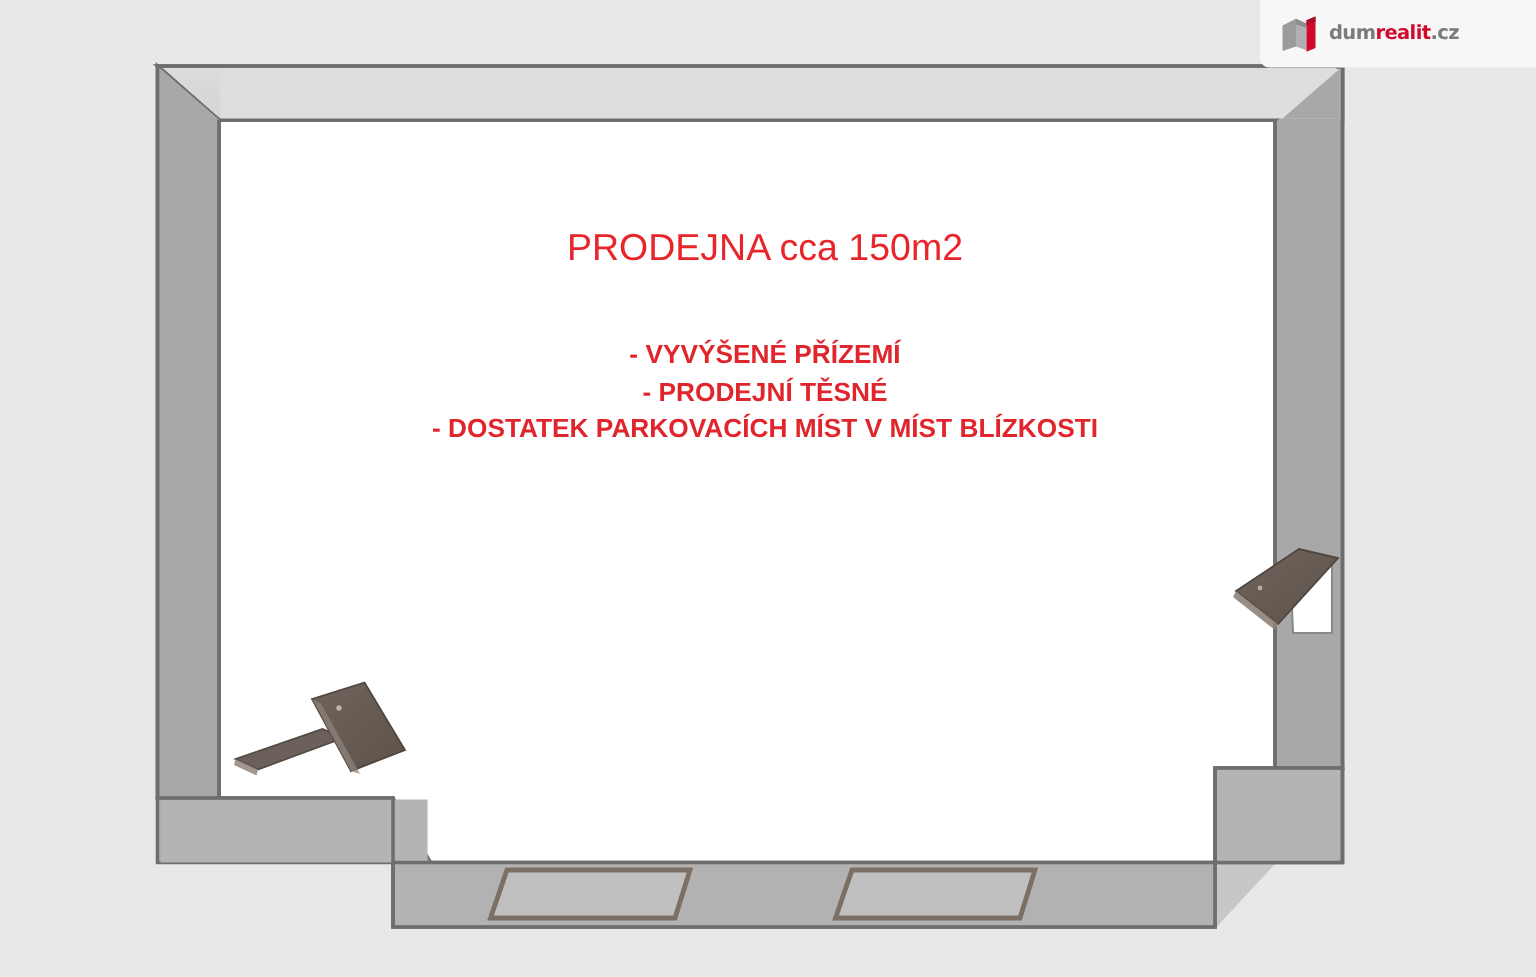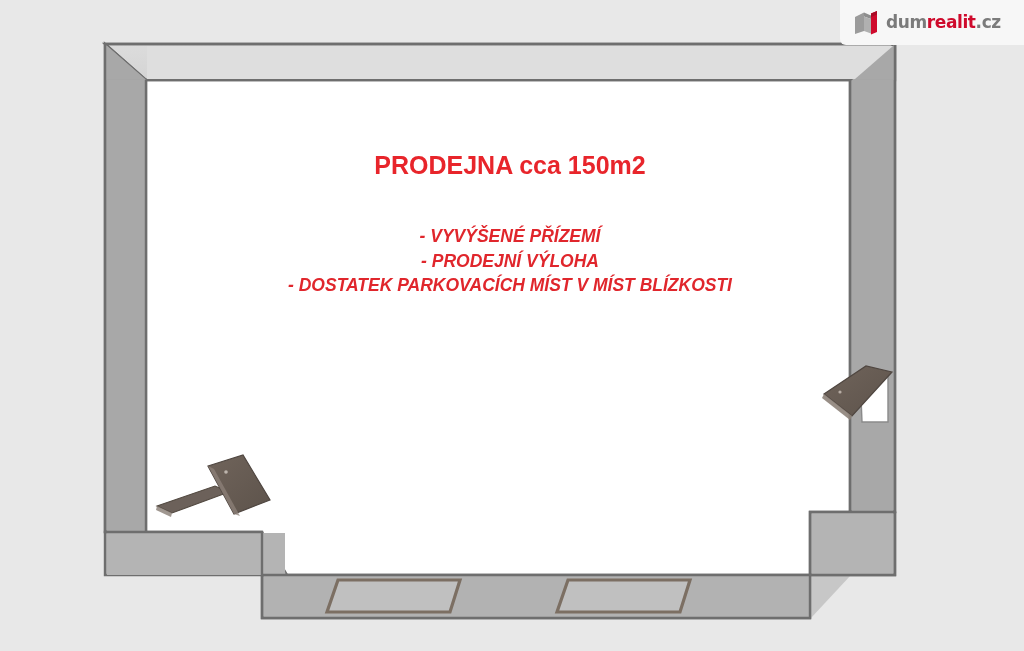--- a/index.html
+++ b/index.html
@@ -42,21 +42,21 @@
     box-sizing: border-box;
   }
   #logo-mark {
     width: 25px;
     height: 26px;
     flex: 0 0 auto;
     margin-right: 7px;
   }
   #logo-text {
     font-family: "DejaVu Sans", sans-serif;
-    font-size: 17px;
+    font-size: 13px;
     font-weight: 700;
     letter-spacing: -0.4px;
     white-space: nowrap;
     line-height: 1;
   }
   .logo-dum  { color: #7b7b7b; }
   .logo-real { color: #cf0a2c; }
   .logo-cz   { color: #7b7b7b; }
 
   
@@ -64,28 +64,27 @@
     position: absolute;
     left: 150px;
     top: 150px;
     width: 720px;
     text-align: center;
     color: #e8252b;
     pointer-events: none;
   }
   #annotation-title {
     font-size: 25px;
-    font-weight: 700;
+    font-weight: 400;
     line-height: 1.2;
     color: #e8252b;
     white-space: nowrap;
   }
   #annotation-list {
     margin-top: 44px;
-    font-style: italic;
   }
   .annotation-line {
     font-size: 17.5px;
     font-weight: 700;
     line-height: 24.5px;
     color: #e0262c;
     white-space: nowrap;
   }
 </style>
 </head>
@@ -192,21 +191,21 @@
       <circle cx="226" cy="472" r="1.8" fill="#bdb4ac"></circle>
       <circle cx="258" cy="503" r="1.6" fill="#9c9views" opacity="0"></circle>
     </g>
 
   </svg>
 
   <div id="annotation">
     <div id="annotation-title">PRODEJNA cca 150m2</div>
     <div id="annotation-list">
       <div class="annotation-line">- VYVÝŠENÉ PŘÍZEMÍ</div>
-      <div class="annotation-line">- PRODEJNÍ VÝLOHA</div>
+      <div class="annotation-line">- PRODEJNÍ TĚSNÉ</div>
       <div class="annotation-line">- DOSTATEK PARKOVACÍCH MÍST V MÍST BLÍZKOSTI</div>
     </div>
   </div>
 
   <div id="logo-watermark">
     <svg id="logo-mark" viewBox="0 0 25 26">
       <polygon points="1,7 10,2.5 10,21 1,24" fill="#9b9b9b"></polygon>
       <polygon points="10,2.5 17,5.5 17,9 10,6.5" fill="#8e8e8e"></polygon>
       <polygon points="10,6.5 17,9 17,23.5 10,21" fill="#b0b0b0"></polygon>
       <polygon points="17,3.5 23,1 23,22 17,24.5" fill="#cf0a2c"></polygon>

